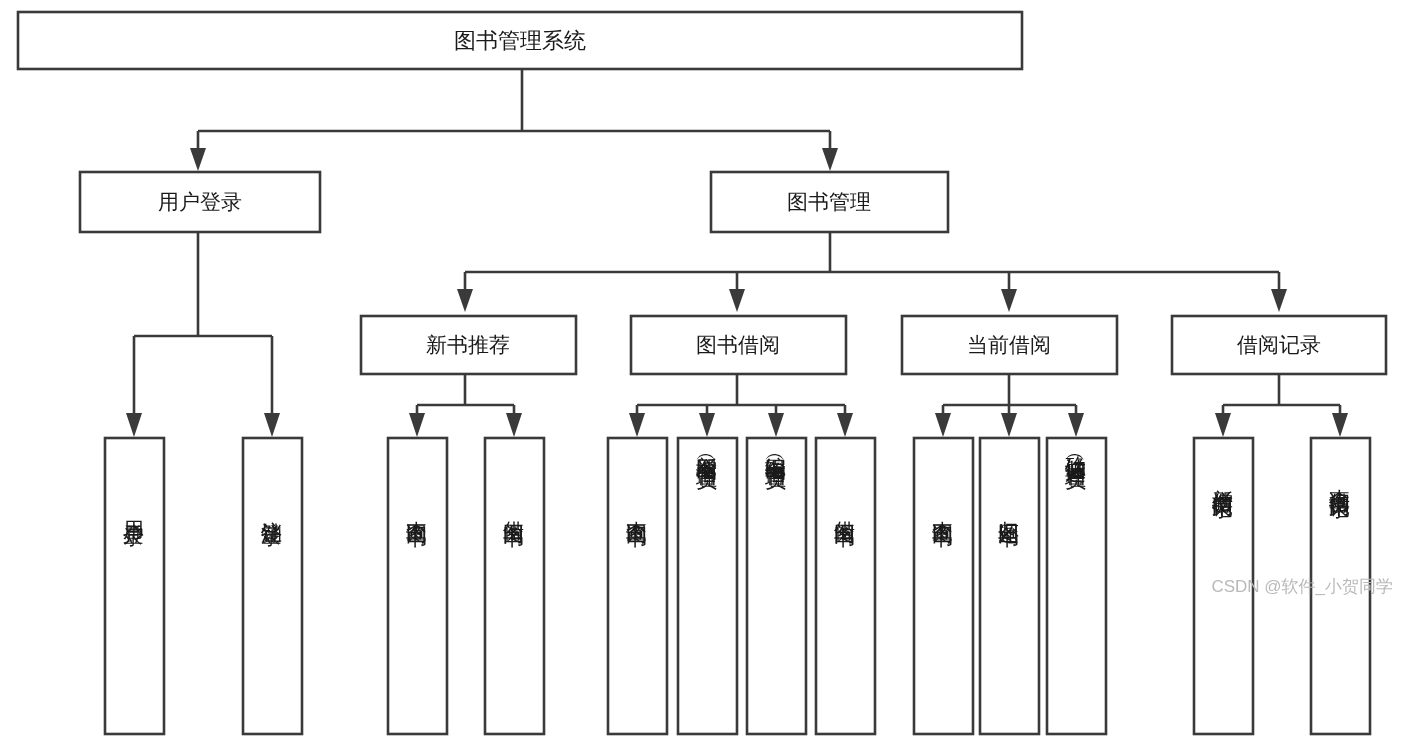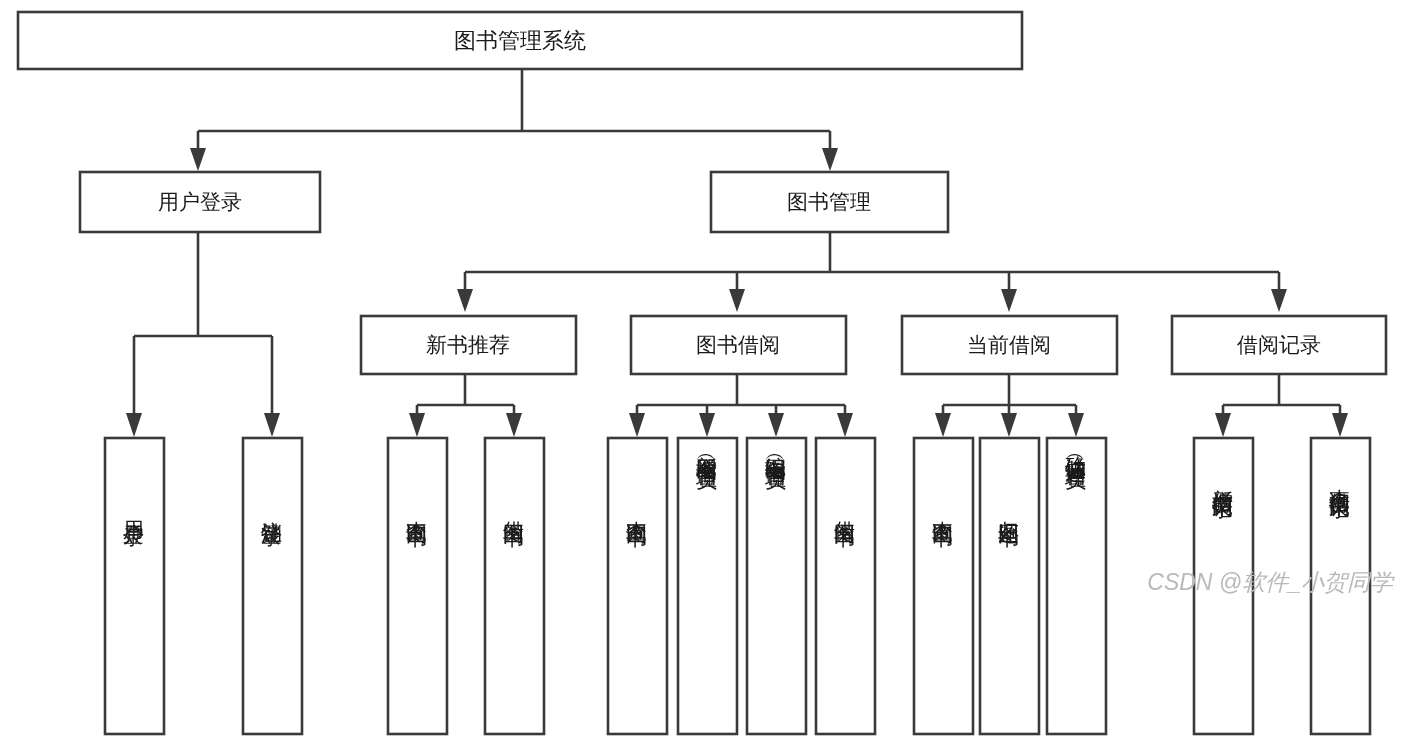--- a/index.html
+++ b/index.html
@@ -54,25 +54,24 @@
     fill: none;
   }
   .arrow-head {
     fill: #3a3a3a;
   }
   .watermark {
     position: absolute;
     right: 12px;
     bottom: 4px;
     font-family: "Liberation Sans", "DejaVu Sans", sans-serif;
-    font-size: 23px;
+    font-size: 17px;
     color: #b9b9b9;
     white-space: nowrap;
     pointer-events: none;
-    font-style: italic;
   }
 </style>
 </head>
 <body>
 
 <div id="diagram-root">
 
   <svg class="diagram" viewBox="0 0 1405 747" xmlns="http://www.w3.org/2000/svg">
 
     <g>

